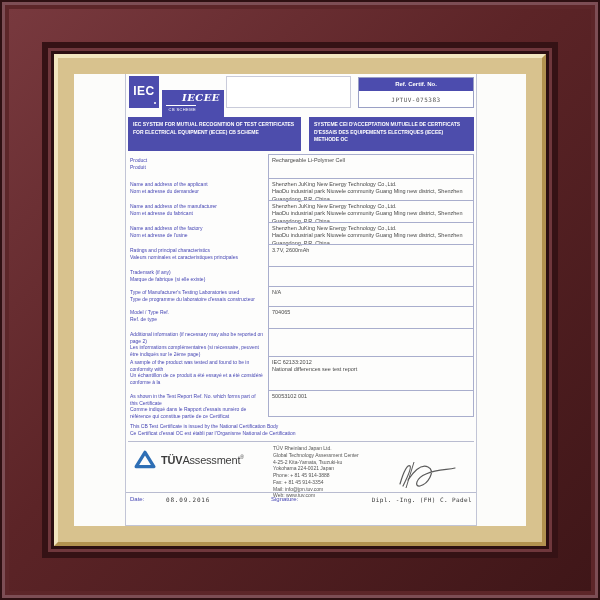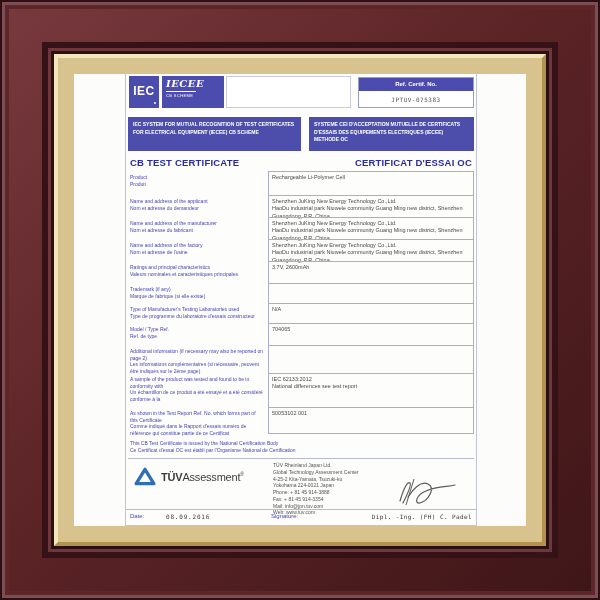--- a/index.html
+++ b/index.html
@@ -16,21 +16,21 @@
   .fl6{inset:51px;background:#2c0f11;}
   .gold{inset:54px;background:#d8c28e;border:4px solid;border-color:#f2e6bf #b2924f #b2924f #f2e6bf;box-sizing:border-box;}
   .paper{inset:74px;background:#fcfcfa;}
   
   .cert{position:absolute;left:51px;top:0px;width:352px;height:452px;
     border:1px solid #c2c5d6;border-top:none;box-sizing:border-box;background:#fdfdfc;color:#444;}
   .logo-row{position:relative;height:34px;margin:2px 2px 0 2px;}
   .iec-box{position:absolute;left:1px;top:0;width:30px;height:32px;background:#4c4cae;color:#fff;
     font-weight:bold;font-size:12px;letter-spacing:.5px;text-align:center;line-height:30px;}
   .iec-dot{position:absolute;right:3px;bottom:4px;width:2px;height:2px;background:#fff;border-radius:50%;}
-  .iecee-box{position:absolute;left:34px;top:0;width:62px;height:32px;background:#4c4cae;color:#fff;padding:2px 4px;box-sizing:border-box;}
+  .iecee-box{position:absolute;left:34px;top:14px;width:62px;height:32px;background:#4c4cae;color:#fff;padding:2px 4px;box-sizing:border-box;text-align:right;}
   .iecee-main{font-family:"DejaVu Serif",serif;font-style:italic;font-weight:bold;font-size:10px;letter-spacing:.5px;}
   .iecee-sub{font-size:4px;border-top:1px solid #fff;margin-top:2px;padding-top:1px;letter-spacing:.4px;width:30px;}
   .blank-box{position:absolute;left:98px;top:0;width:125px;height:32px;background:#fff;border:1px solid #c9cbda;box-sizing:border-box;}
   .ref-box{position:absolute;left:230px;top:1px;width:116px;height:31px;border:1px solid #9aa0c5;box-sizing:border-box;background:#fff;}
   .ref-head{background:#4c4cae;color:#fff;font-size:6px;font-weight:bold;text-align:center;height:13px;line-height:13px;}
   .ref-num{font-family:"DejaVu Sans Mono",monospace;font-size:6px;color:#555;text-align:center;line-height:17px;letter-spacing:.5px;}
   .bands{display:flex;gap:8px;margin:7px 2px 0 2px;}
   .band{background:#4d4dac;color:#fff;font-size:5px;font-weight:bold;line-height:1.5;
     padding:4px 5px;box-sizing:border-box;height:34px;text-transform:uppercase;}
   .band.l{width:173px;} .band.r{flex:1;}
@@ -87,24 +87,20 @@
           <div class="ref-head">Ref. Certif. No.</div>
           <div class="ref-num">JPTUV-075383</div>
         </div>
       </div>
 
       <div class="bands">
         <div class="band l">IEC SYSTEM FOR MUTUAL RECOGNITION OF TEST CERTIFICATES FOR ELECTRICAL EQUIPMENT (IECEE) CB SCHEME</div>
         <div class="band r">SYSTEME CEI D'ACCEPTATION MUTUELLE DE CERTIFICATS D'ESSAIS DES EQUIPEMENTS ELECTRIQUES (IECEE) METHODE OC</div>
       </div>
 
-      <div class="titles">
-        <div class="title">CB TEST CERTIFICATE</div>
-        <div class="title">CERTIFICAT D'ESSAI OC</div>
-      </div>
 
       <div class="rows">
         <div class="row" style="height:24px">
           <div class="lbl">
               <div>Product</div>
               <div>Produit</div>
             </div>
           <div class="val">Rechargeable Li-Polymer Cell</div>
         </div>
         <div class="row" style="height:22px">

